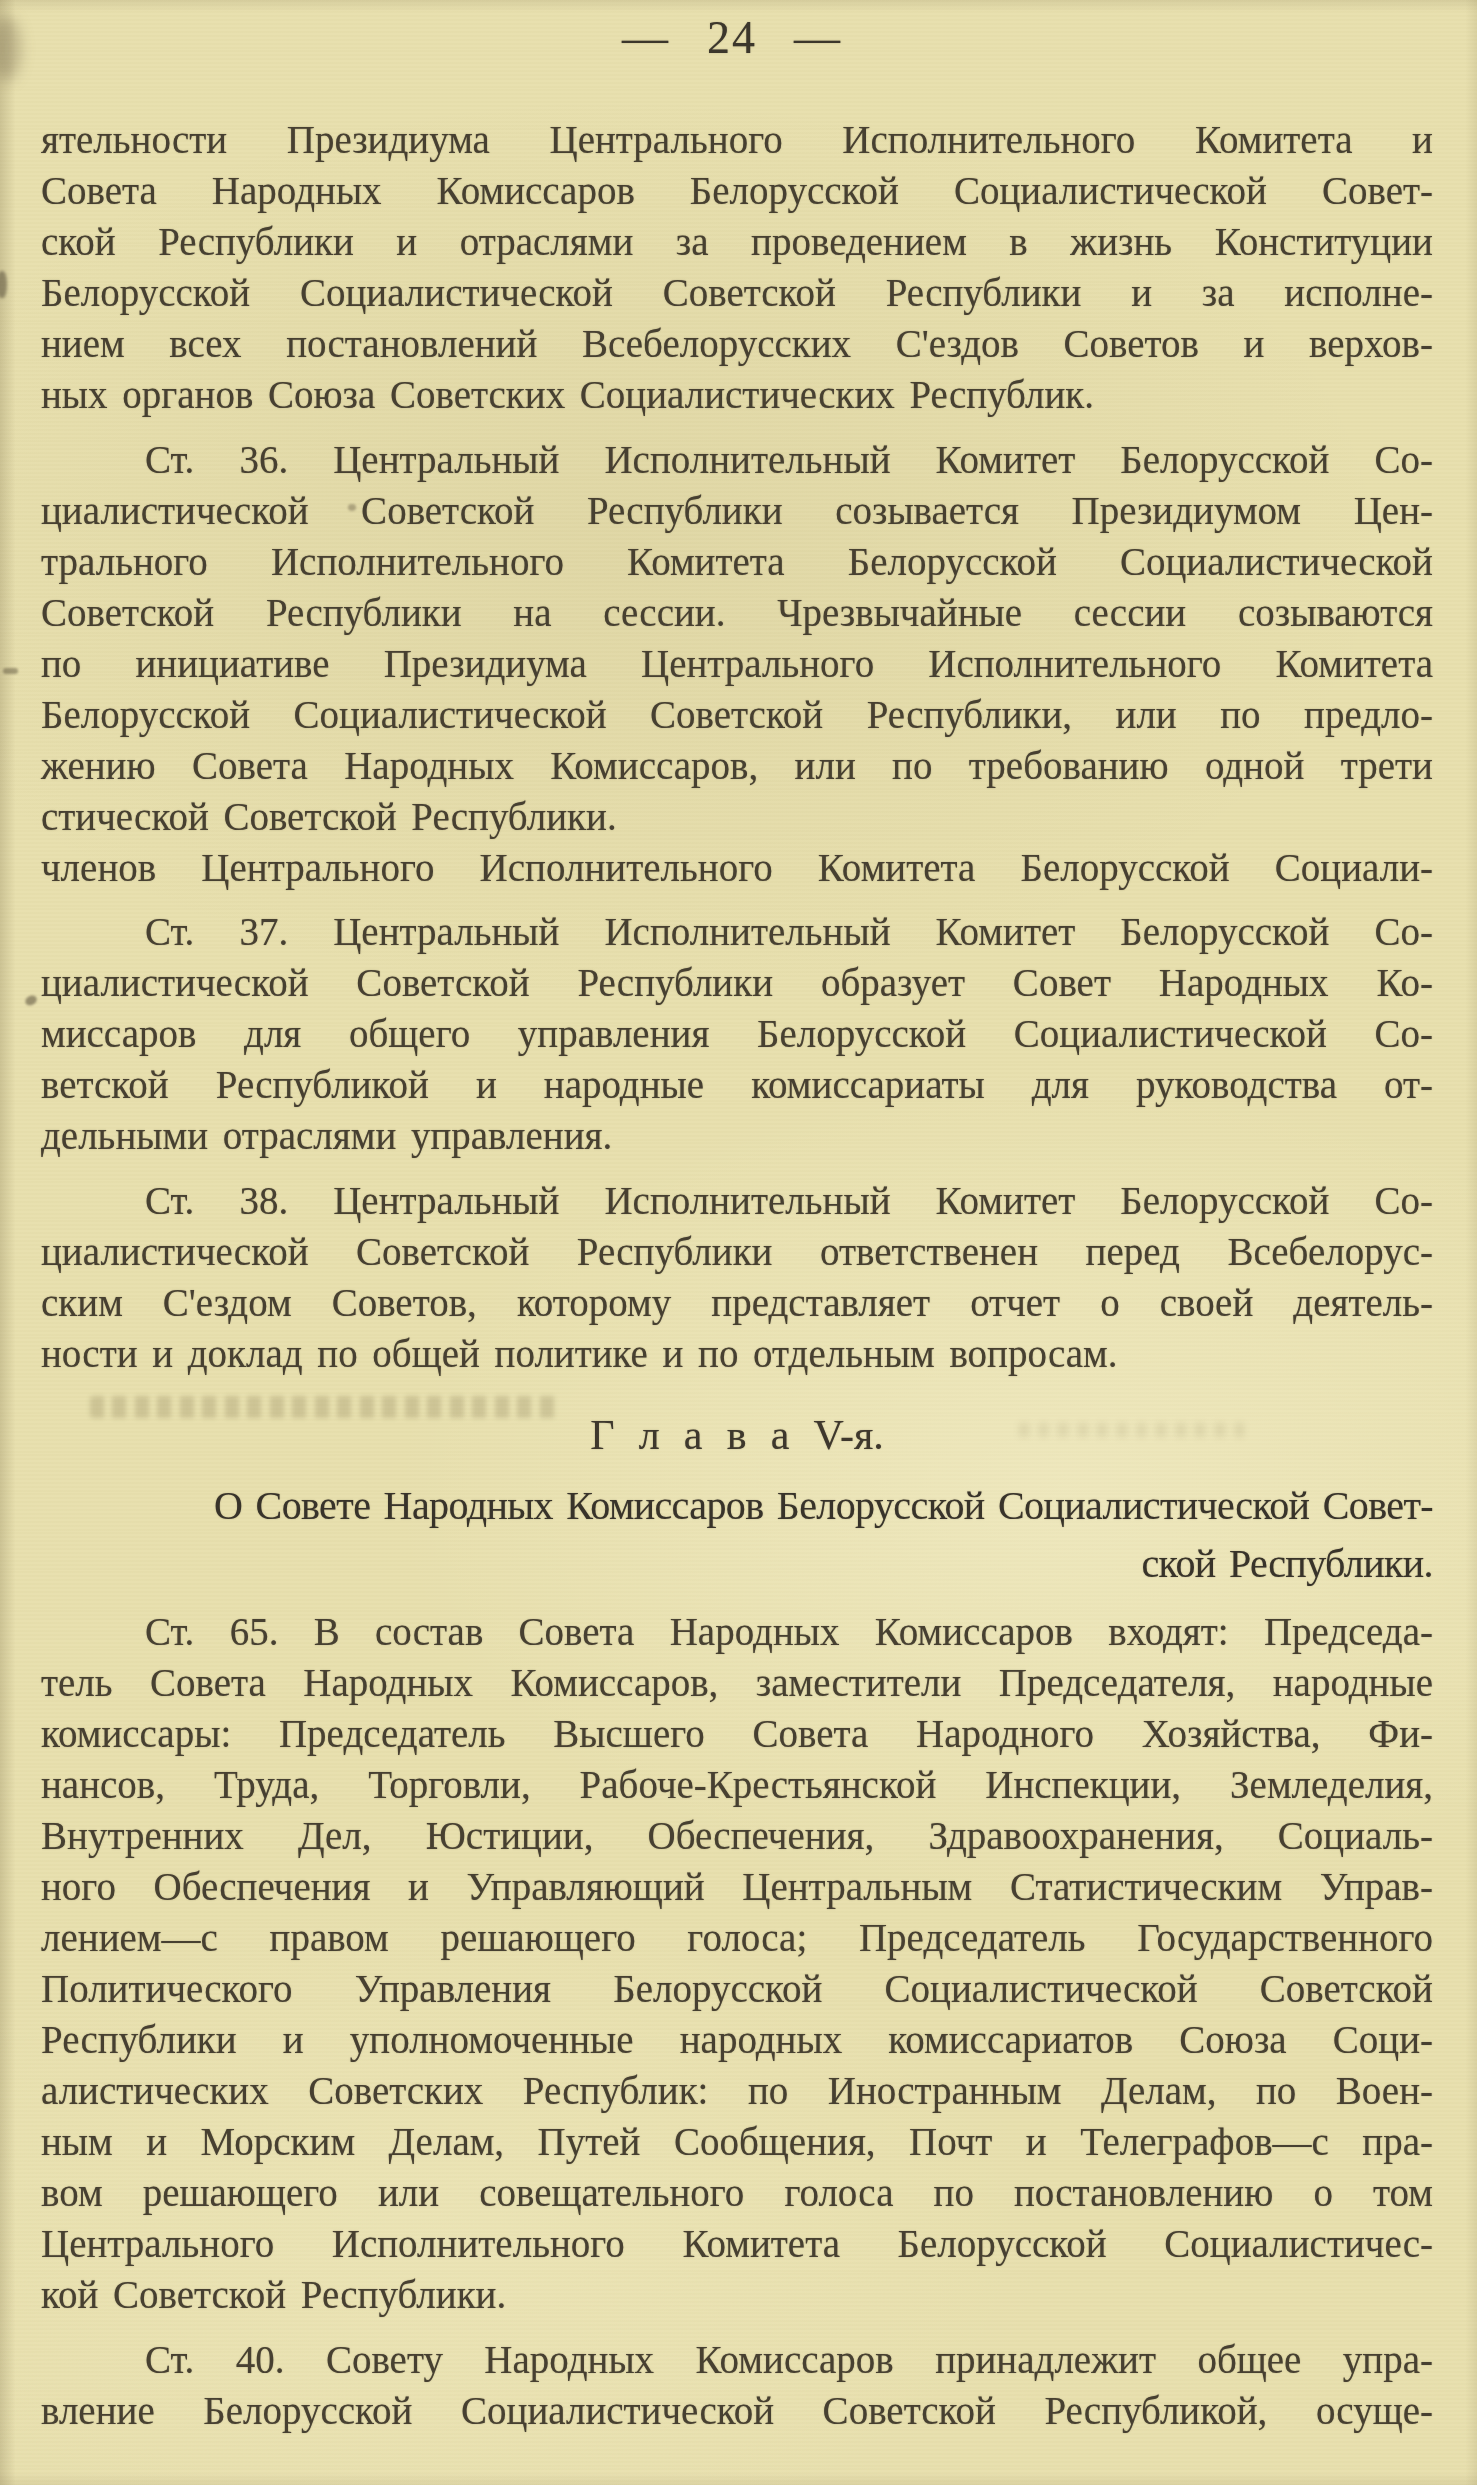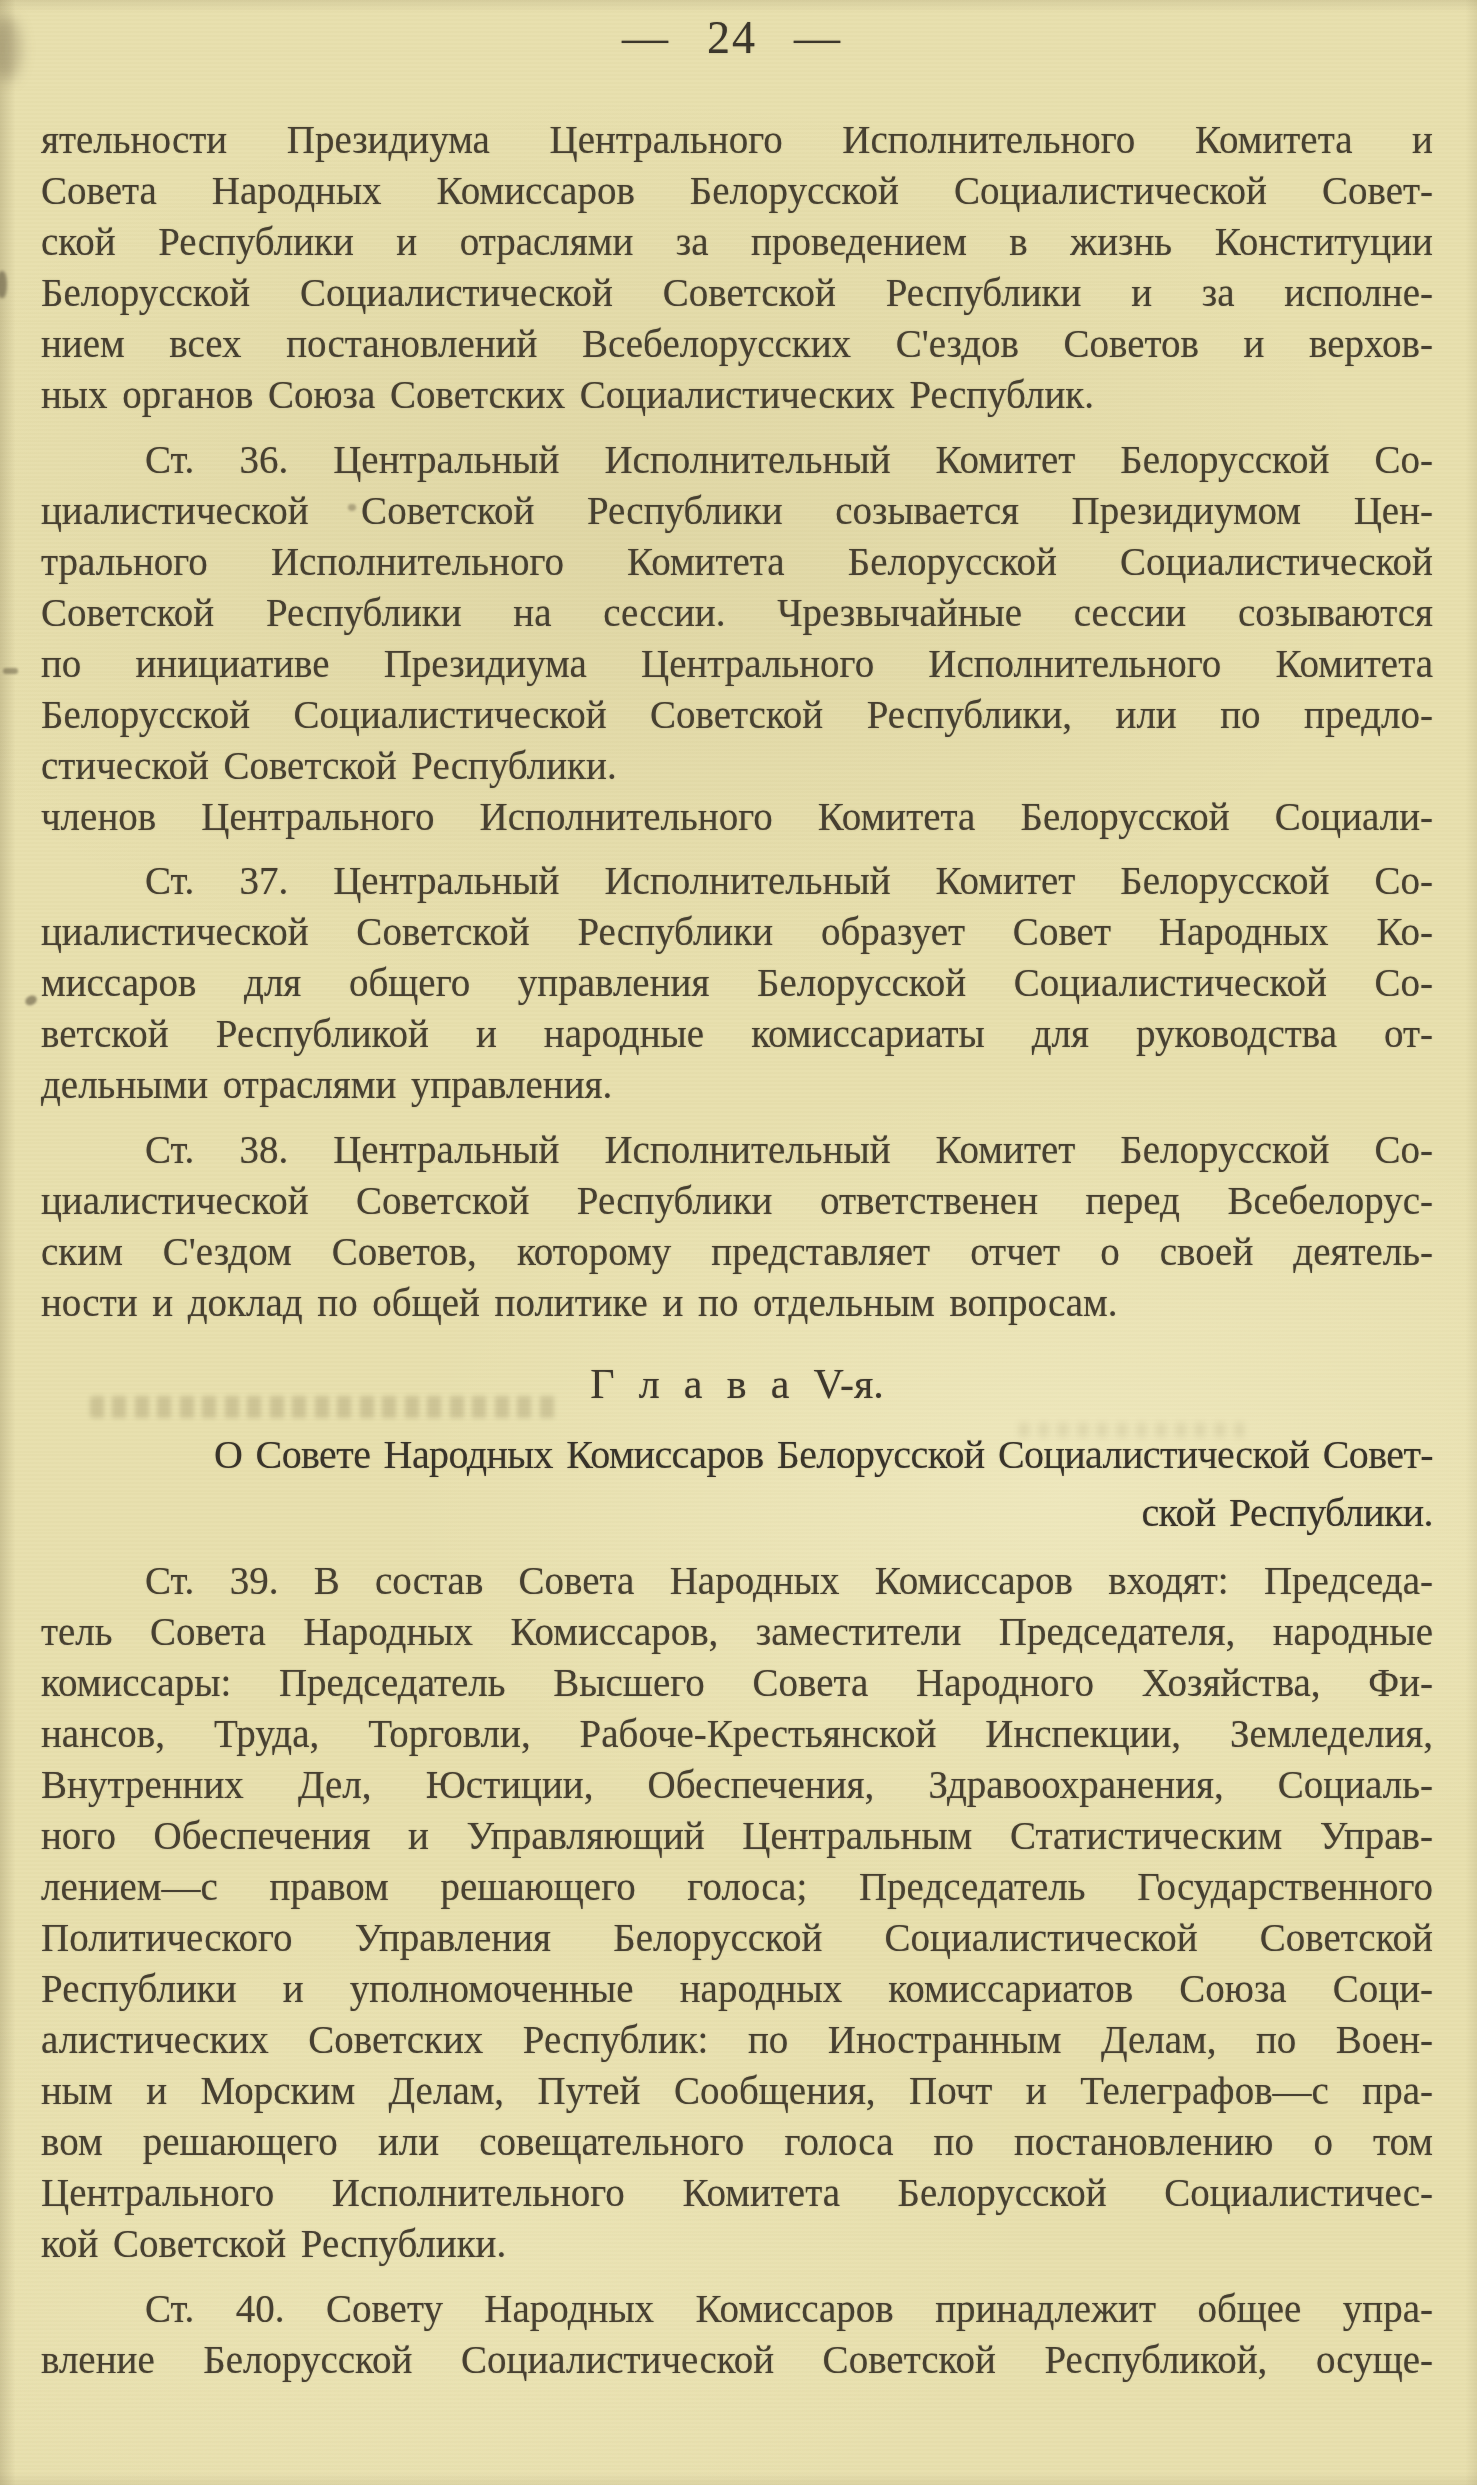--- a/index.html
+++ b/index.html
@@ -147,20 +147,21 @@
         <span class="line last">ных органов Союза Советских Социалистических Республик.</span>
       </p>
 
     <p class="para">
         <span class="line indent">Ст. 36. Центральный Исполнительный Комитет Белорусской Со-</span>
         <span class="line">циалистической Советской Республики созывается Президиумом Цен-</span>
         <span class="line">трального Исполнительного Комитета Белорусской Социалистической</span>
         <span class="line">Советской Республики на сессии. Чрезвычайные сессии созываются</span>
         <span class="line">по инициативе Президиума Центрального Исполнительного Комитета</span>
         <span class="line">Белорусской Социалистической Советской Республики, или по предло-</span>
+        <span class="line">жению Совета Народных Комиссаров, или по требованию одной трети</span>
         <span class="line last">стической Советской Республики.</span>
         <span class="line">членов Центрального Исполнительного Комитета Белорусской Социали-</span>
       </p>
 
     <p class="para">
         <span class="line indent">Ст. 37. Центральный Исполнительный Комитет Белорусской Со-</span>
         <span class="line">циалистической Советской Республики образует Совет Народных Ко-</span>
         <span class="line">миссаров для общего управления Белорусской Социалистической Со-</span>
         <span class="line">ветской Республикой и народные комиссариаты для руководства от-</span>
         <span class="line last">дельными отраслями управления.</span>
@@ -174,21 +175,21 @@
       </p>
 
     <div class="chapter-heading">Г л а в а V-я.</div>
 
     <div class="chapter-subtitle">
       <span class="sub-line">О Совете Народных Комиссаров Белорусской Социалистической Совет-</span>
       <span class="sub-line">ской Республики.</span>
     </div>
 
     <p class="para">
-        <span class="line indent">Ст. 39. В состав Совета Народных Комиссаров входят: Председа-</span>
+        <span class="line indent">Ст. 65. В состав Совета Народных Комиссаров входят: Председа-</span>
         <span class="line">тель Совета Народных Комиссаров, заместители Председателя, народные</span>
         <span class="line">комиссары: Председатель Высшего Совета Народного Хозяйства, Фи-</span>
         <span class="line">нансов, Труда, Торговли, Рабоче-Крестьянской Инспекции, Земледелия,</span>
         <span class="line">Внутренних Дел, Юстиции, Обеспечения, Здравоохранения, Социаль-</span>
         <span class="line">ного Обеспечения и Управляющий Центральным Статистическим Управ-</span>
         <span class="line">лением—с правом решающего голоса; Председатель Государственного</span>
         <span class="line">Политического Управления Белорусской Социалистической Советской</span>
         <span class="line">Республики и уполномоченные народных комиссариатов Союза Соци-</span>
         <span class="line">алистических Советских Республик: по Иностранным Делам, по Воен-</span>
         <span class="line">ным и Морским Делам, Путей Сообщения, Почт и Телеграфов—с пра-</span>

